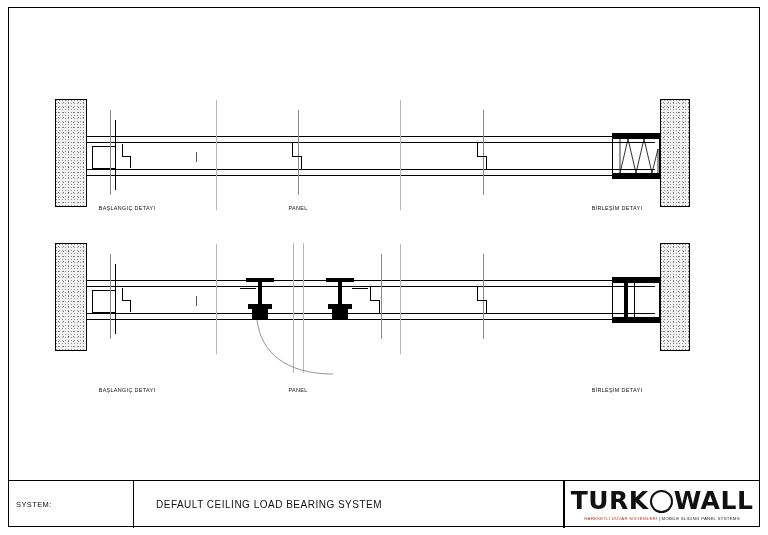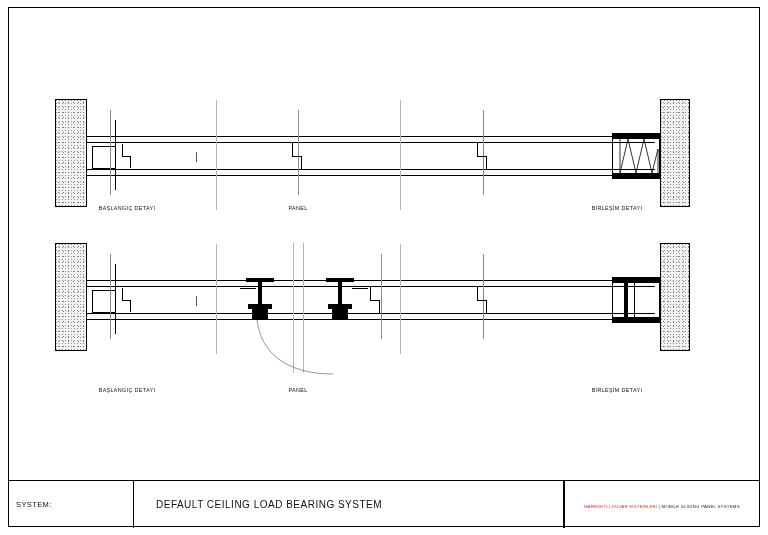--- a/index.html
+++ b/index.html
@@ -284,20 +284,25 @@
     <div class="lbl" style="left:72px; top:387px; width:110px;">BAŞLANGIÇ DETAYI</div>
     <div class="lbl" style="left:248px; top:387px; width:100px;">PANEL</div>
     <div class="lbl" style="left:562px; top:387px; width:110px;">BİRLEŞİM DETAYI</div>
   </div>
 
   <div class="tb">
     <div class="tb-cell tb-title">SYSTEM:</div>
     <div class="tb-cell tb-desc">DEFAULT CEILING LOAD BEARING SYSTEM</div>
     <div class="logo-bar"></div>
     <div class="tb-cell tb-logo">
+      <div class="logo-word">
+        <span>TURK</span>
+        <span class="logo-o"></span>
+        <span>WALL</span>
+      </div>
       <div class="logo-sub">
         <span class="red">HAREKETLI DUVAR SISTEMLERI</span>
         <span>|</span>
         <span>MOBILE SLIDING PANEL SYSTEMS</span>
       </div>
     </div>
   </div>
 
 </div>
 

